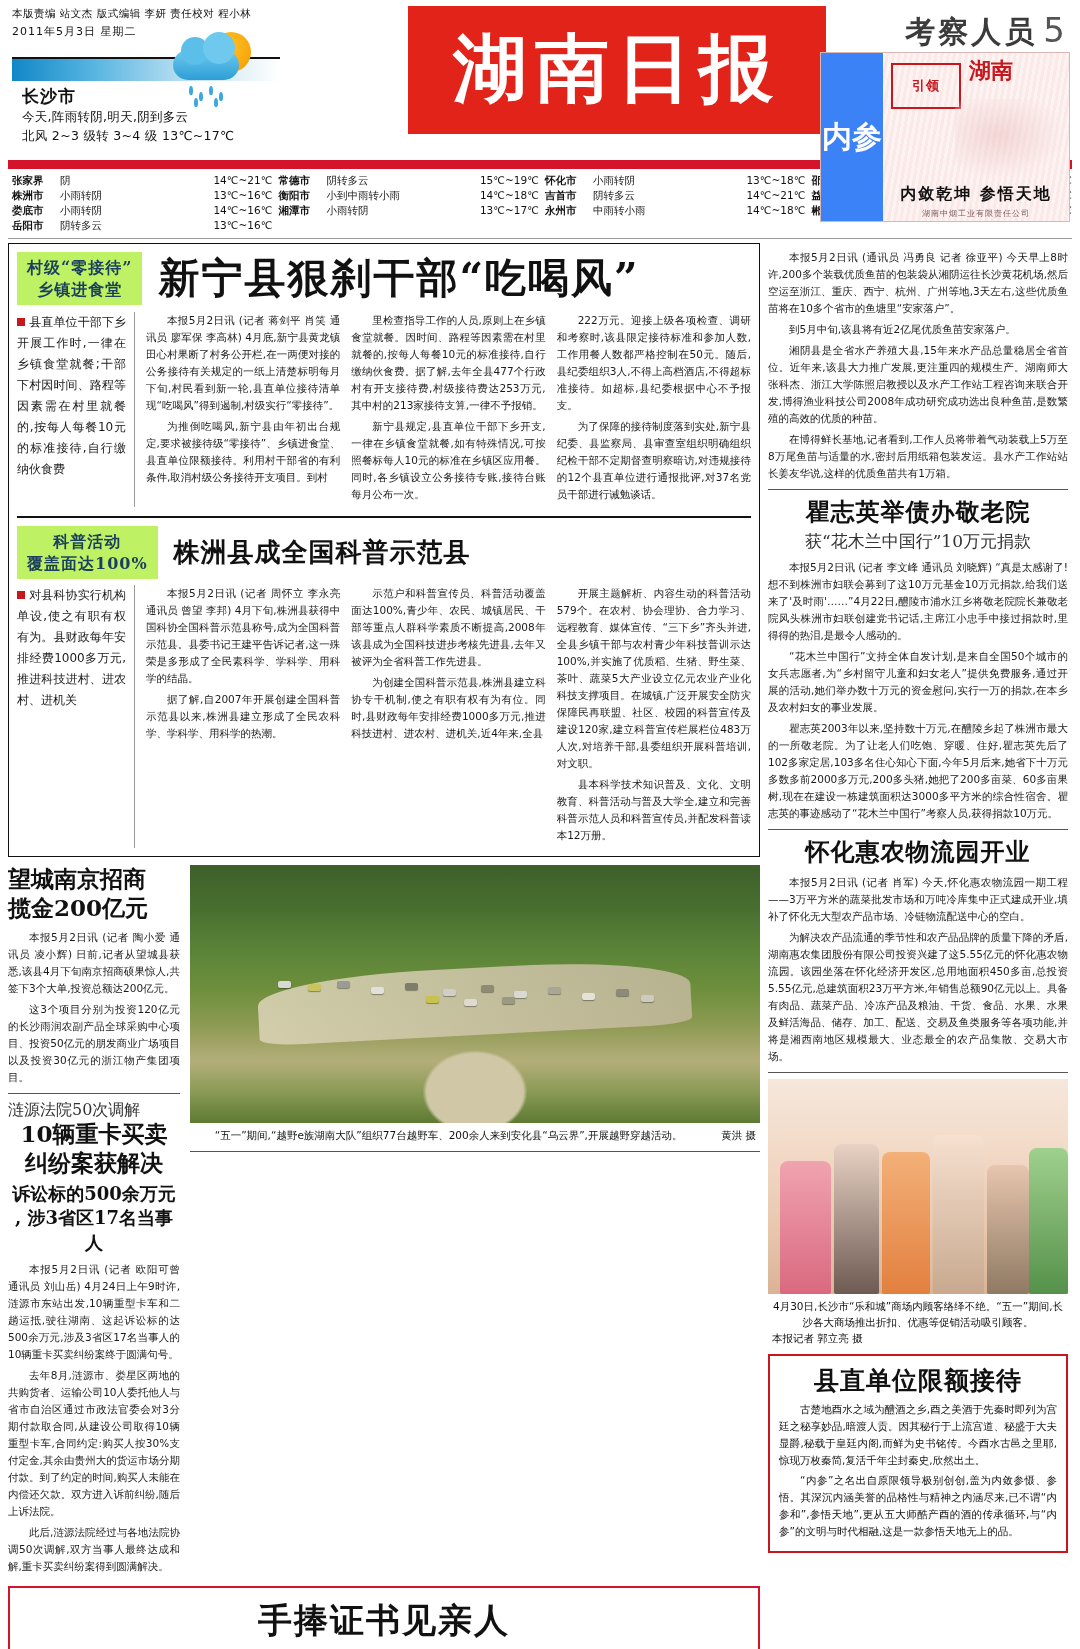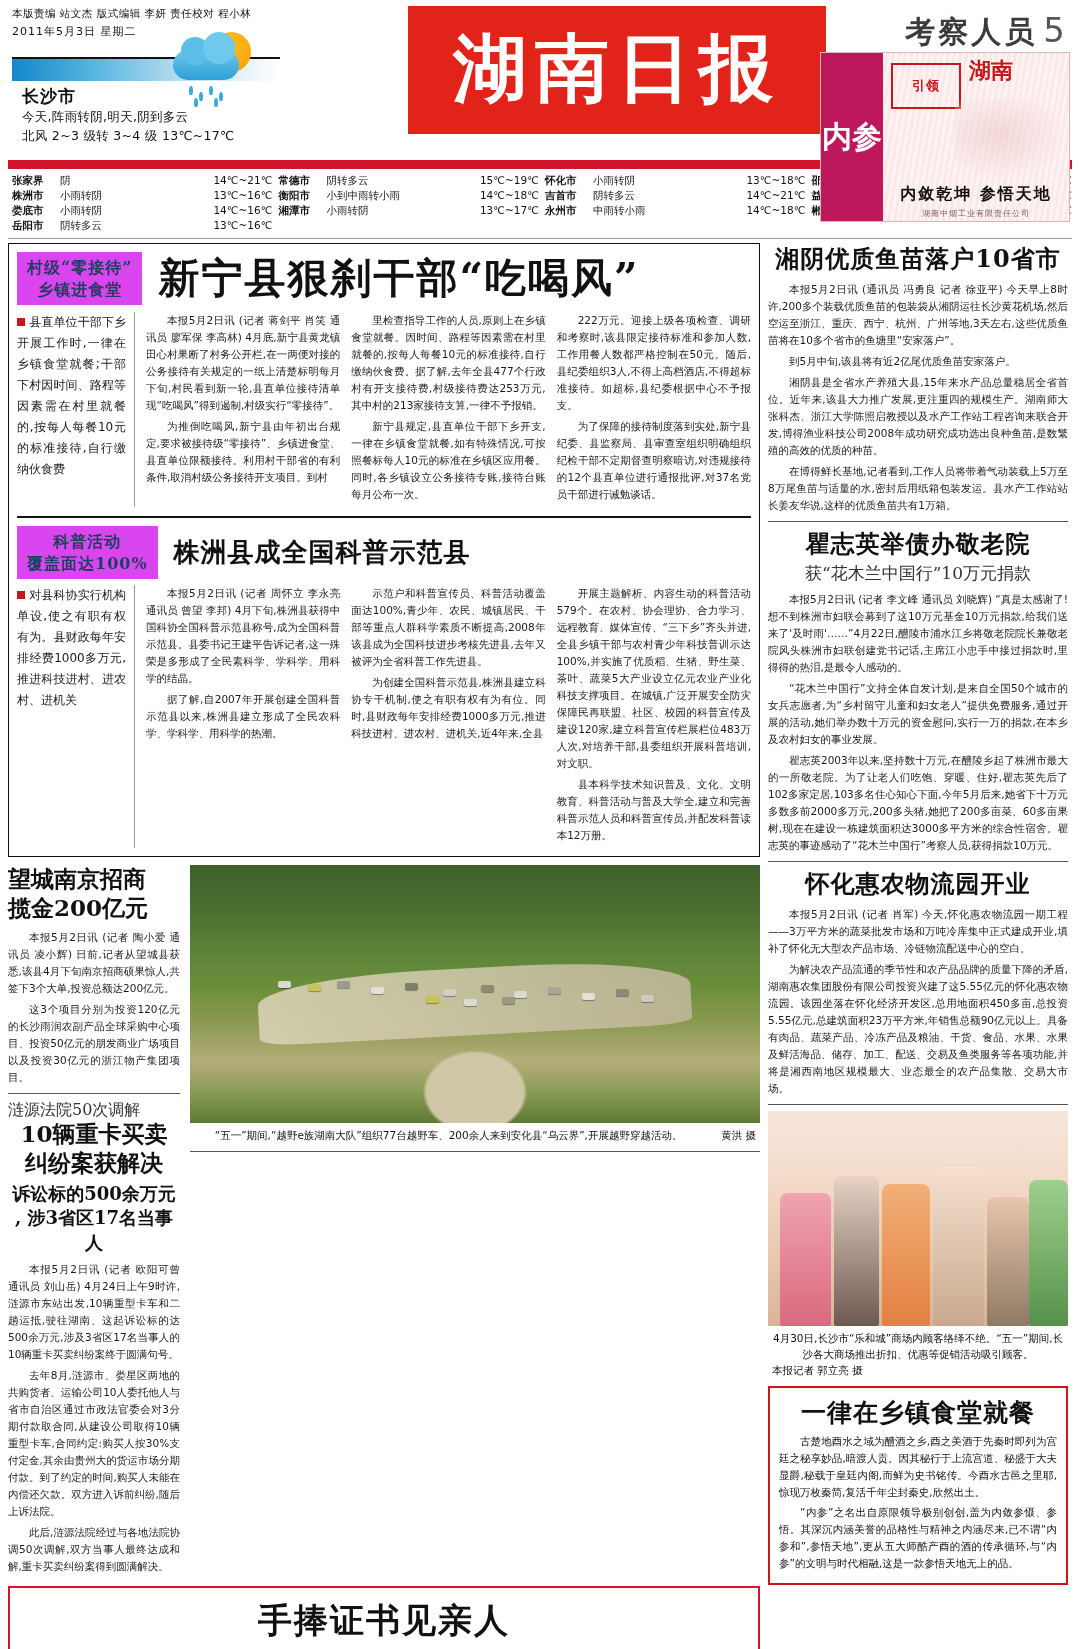--- a/index.html
+++ b/index.html
@@ -42,21 +42,21 @@
      font-family:"DejaVu Serif","Liberation Serif",serif; }
 
   .mh-right { flex:1; position:relative; }
   .section-name { text-align:right; font-size:30px; font-weight:bold; letter-spacing:3px;
      color:#3b3b3b; margin-top:4px; padding-right:4px; }
   .section-name .pg { font-size:34px; font-weight:normal; margin-left:6px; color:#555; }
 
   
   .ad-top { position:absolute; right:2px; top:46px; width:250px; height:170px;
      border:1px solid #d9b7b7; background:#fdfcfa; display:flex; overflow:hidden; }
-  .ad-nc { width:62px; background:#be185d; color:#fff; font-size:30px; font-weight:bold;
+  .ad-nc { width:62px; background:#3b82f6; color:#fff; font-size:30px; font-weight:bold;
      display:flex; flex-direction:column; align-items:center; justify-content:center; line-height:1.15;
      font-family:"DejaVu Serif","Liberation Serif",serif; }
   .ad-body { flex:1; position:relative; background:
      repeating-linear-gradient(100deg,#fdf3f2 0 3px,#fbe9e8 3px 6px); }
   .ad-seal { position:absolute; left:8px; top:10px; width:70px; height:46px; border:2px solid #c8161d;
      color:#c8161d; font-size:13px; font-weight:bold; display:flex; align-items:center;
      justify-content:center; letter-spacing:1px; line-height:1.1; text-align:center;}
   .ad-hn { position:absolute; left:86px; top:6px; color:#c8161d; font-size:22px; font-weight:bold;
      line-height:1.05; font-family:"DejaVu Serif","Liberation Serif",serif; }
   .ad-map { position:absolute; right:4px; bottom:42px; width:110px; height:80px; opacity:.45;
@@ -78,21 +78,21 @@
   .thin-rule { height:1px; background:#999; margin:5px 0 4px 0; }
 
   
   .cols { display:flex; gap:8px; height:1390px; }
   .col-main { width:752px; position:relative; }
   .col-right { width:300px; position:relative; }
 
   
   .story-box { border:1px solid #111; padding:7px 8px 8px 8px; }
   .kicker-row { display:flex; align-items:center; gap:16px; margin-bottom:6px; }
-  .kicker { background:#d946ef; color:#1b3f5e; font-size:16px; font-weight:bold;
+  .kicker { background:#bef264; color:#1b3f5e; font-size:16px; font-weight:bold;
      line-height:1.35; padding:5px 10px; text-align:center; letter-spacing:1px;
      font-family:"DejaVu Serif","Liberation Serif",serif; }
   .hl-1 { font-size:41px; font-weight:bold; letter-spacing:2px;
      font-family:"DejaVu Serif","Liberation Serif",serif; }
   .hl-2 { font-size:26px; font-weight:bold; letter-spacing:1px;
      font-family:"DejaVu Serif","Liberation Serif",serif; }
 
   .body3 { display:grid; grid-template-columns:repeat(3,1fr); gap:11px; }
   .body3.with-lead { grid-template-columns:118px repeat(3,1fr); }
   p.t { font-size:10.5px; line-height:1.62; text-align:justify; margin:0 0 4px 0;
@@ -391,21 +391,20 @@
 
       <div class="feature">
         <div class="ft-title">手捧证书见亲人</div>
         <div class="ft-sub">——赤山监狱服刑人员的浴火重生</div>
 
       </div>
     </div>
 
     <div class="col-right">
 
-      <div class="hl-r">湘阴优质鱼苗落户10省市</div>
       <div class="body1" style="margin-top:6px">
         <p class="t">本报5月2日讯 (通讯员 冯勇良 记者 徐亚平) 今天早上8时许,200多个装载优质鱼苗的包装袋从湘阴运往长沙黄花机场,然后空运至浙江、重庆、西宁、杭州、广州等地,3天左右,这些优质鱼苗将在10多个省市的鱼塘里“安家落户”。</p>
         <p class="t">到5月中旬,该县将有近2亿尾优质鱼苗安家落户。</p>
         <p class="t">湘阴县是全省水产养殖大县,15年来水产品总量稳居全省首位。近年来,该县大力推广发展,更注重四的规模生产。湖南师大张科杰、浙江大学陈照启教授以及水产工作站工程咨询来联合开发,博得渔业科技公司2008年成功研究成功选出良种鱼苗,是数繁殖的高效的优质的种苗。</p>
         <p class="t">在博得鲜长基地,记者看到,工作人员将带着气动装载上5万至8万尾鱼苗与适量的水,密封后用纸箱包装发运。县水产工作站站长姜友华说,这样的优质鱼苗共有1万箱。</p>
       </div>
 
       <hr class="sep-thin">
 
       <div class="hl-r">瞿志英举债办敬老院</div>
@@ -433,19 +432,19 @@
         <div class="mall-fig" style="left:55%;width:17%;height:74%;background:linear-gradient(180deg,#f6e0cf,#c8a98f)"></div>
         <div class="mall-fig" style="left:73%;width:14%;height:60%;background:linear-gradient(180deg,#e7c5ae,#8f7a63)"></div>
         <div class="mall-fig" style="left:87%;width:13%;height:68%;background:linear-gradient(180deg,#9fd08d,#55914a)"></div>
       </div>
       <div class="cap">
         <span>4月30日,长沙市“乐和城”商场内顾客络绎不绝。“五一”期间,长沙各大商场推出折扣、优惠等促销活动吸引顾客。</span>
         <div style="text-align:left">本报记者 郭立亮 摄</div>
       </div>
 
       <div class="ad-bottom">
-        <h3>一律在乡镇食堂就餐</h3>
+        <h3>县直单位限额接待</h3>
         <p>古楚地酉水之域为醴酒之乡,酉之美酒于先秦时即列为宫廷之秘享妙品,暗渡人贡。因其秘行于上流宫道、秘盛于大夫显爵,秘载于皇廷内阁,而鲜为史书铭传。今酉水古邑之里耶,惊现万枚秦简,复活千年尘封秦史,欣然出土。</p>
         <p>“内参”之名出自原限领导极别创创,盖为内敛参慑、参悟。其深沉内涵美誉的品格性与精神之内涵尽来,已不谓“内参和”,参悟天地”,更从五大师酷产酉的酒的传承循环,与“内参”的文明与时代相融,这是一款参悟天地无上的品。</p>
       </div>
     </div>
   </div>
 </div>
 
 </body></html>

